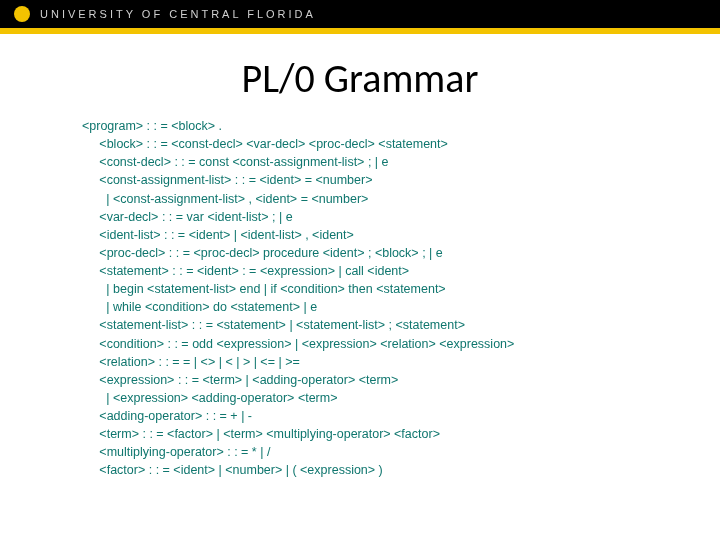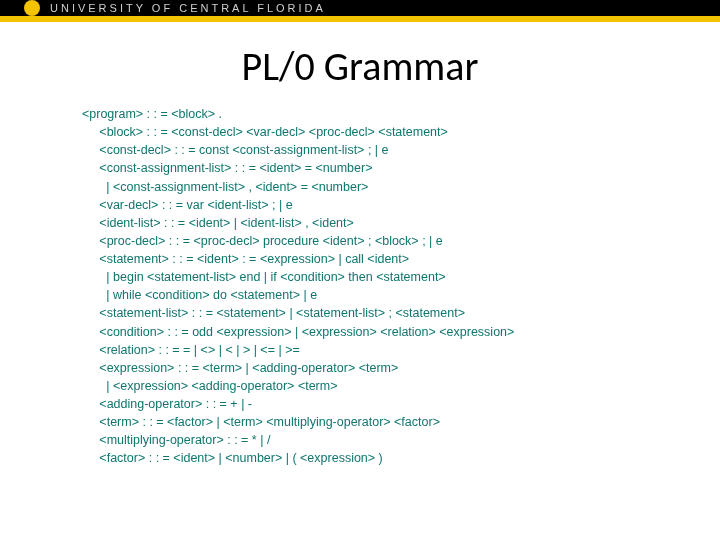--- a/index.html
+++ b/index.html
@@ -5,25 +5,25 @@
   * { margin: 0; padding: 0; box-sizing: border-box; }
   body {
     width: 720px;
     height: 540px;
     background: #ffffff;
     font-family: Arial, Helvetica, sans-serif;
     overflow: hidden;
   }
   .header {
     width: 100%;
-    height: 16px;
+    height: 28px;
     background: #000000;
     display: flex;
     align-items: center;
-    padding-left: 24px;
+    padding-left: 14px;
   }
   .header-logo {
     width: 16px;
     height: 16px;
     background: #f3c300;
     border-radius: 50%;
     margin-right: 10px;
     display: flex;
     align-items: center;
     justify-content: center;

